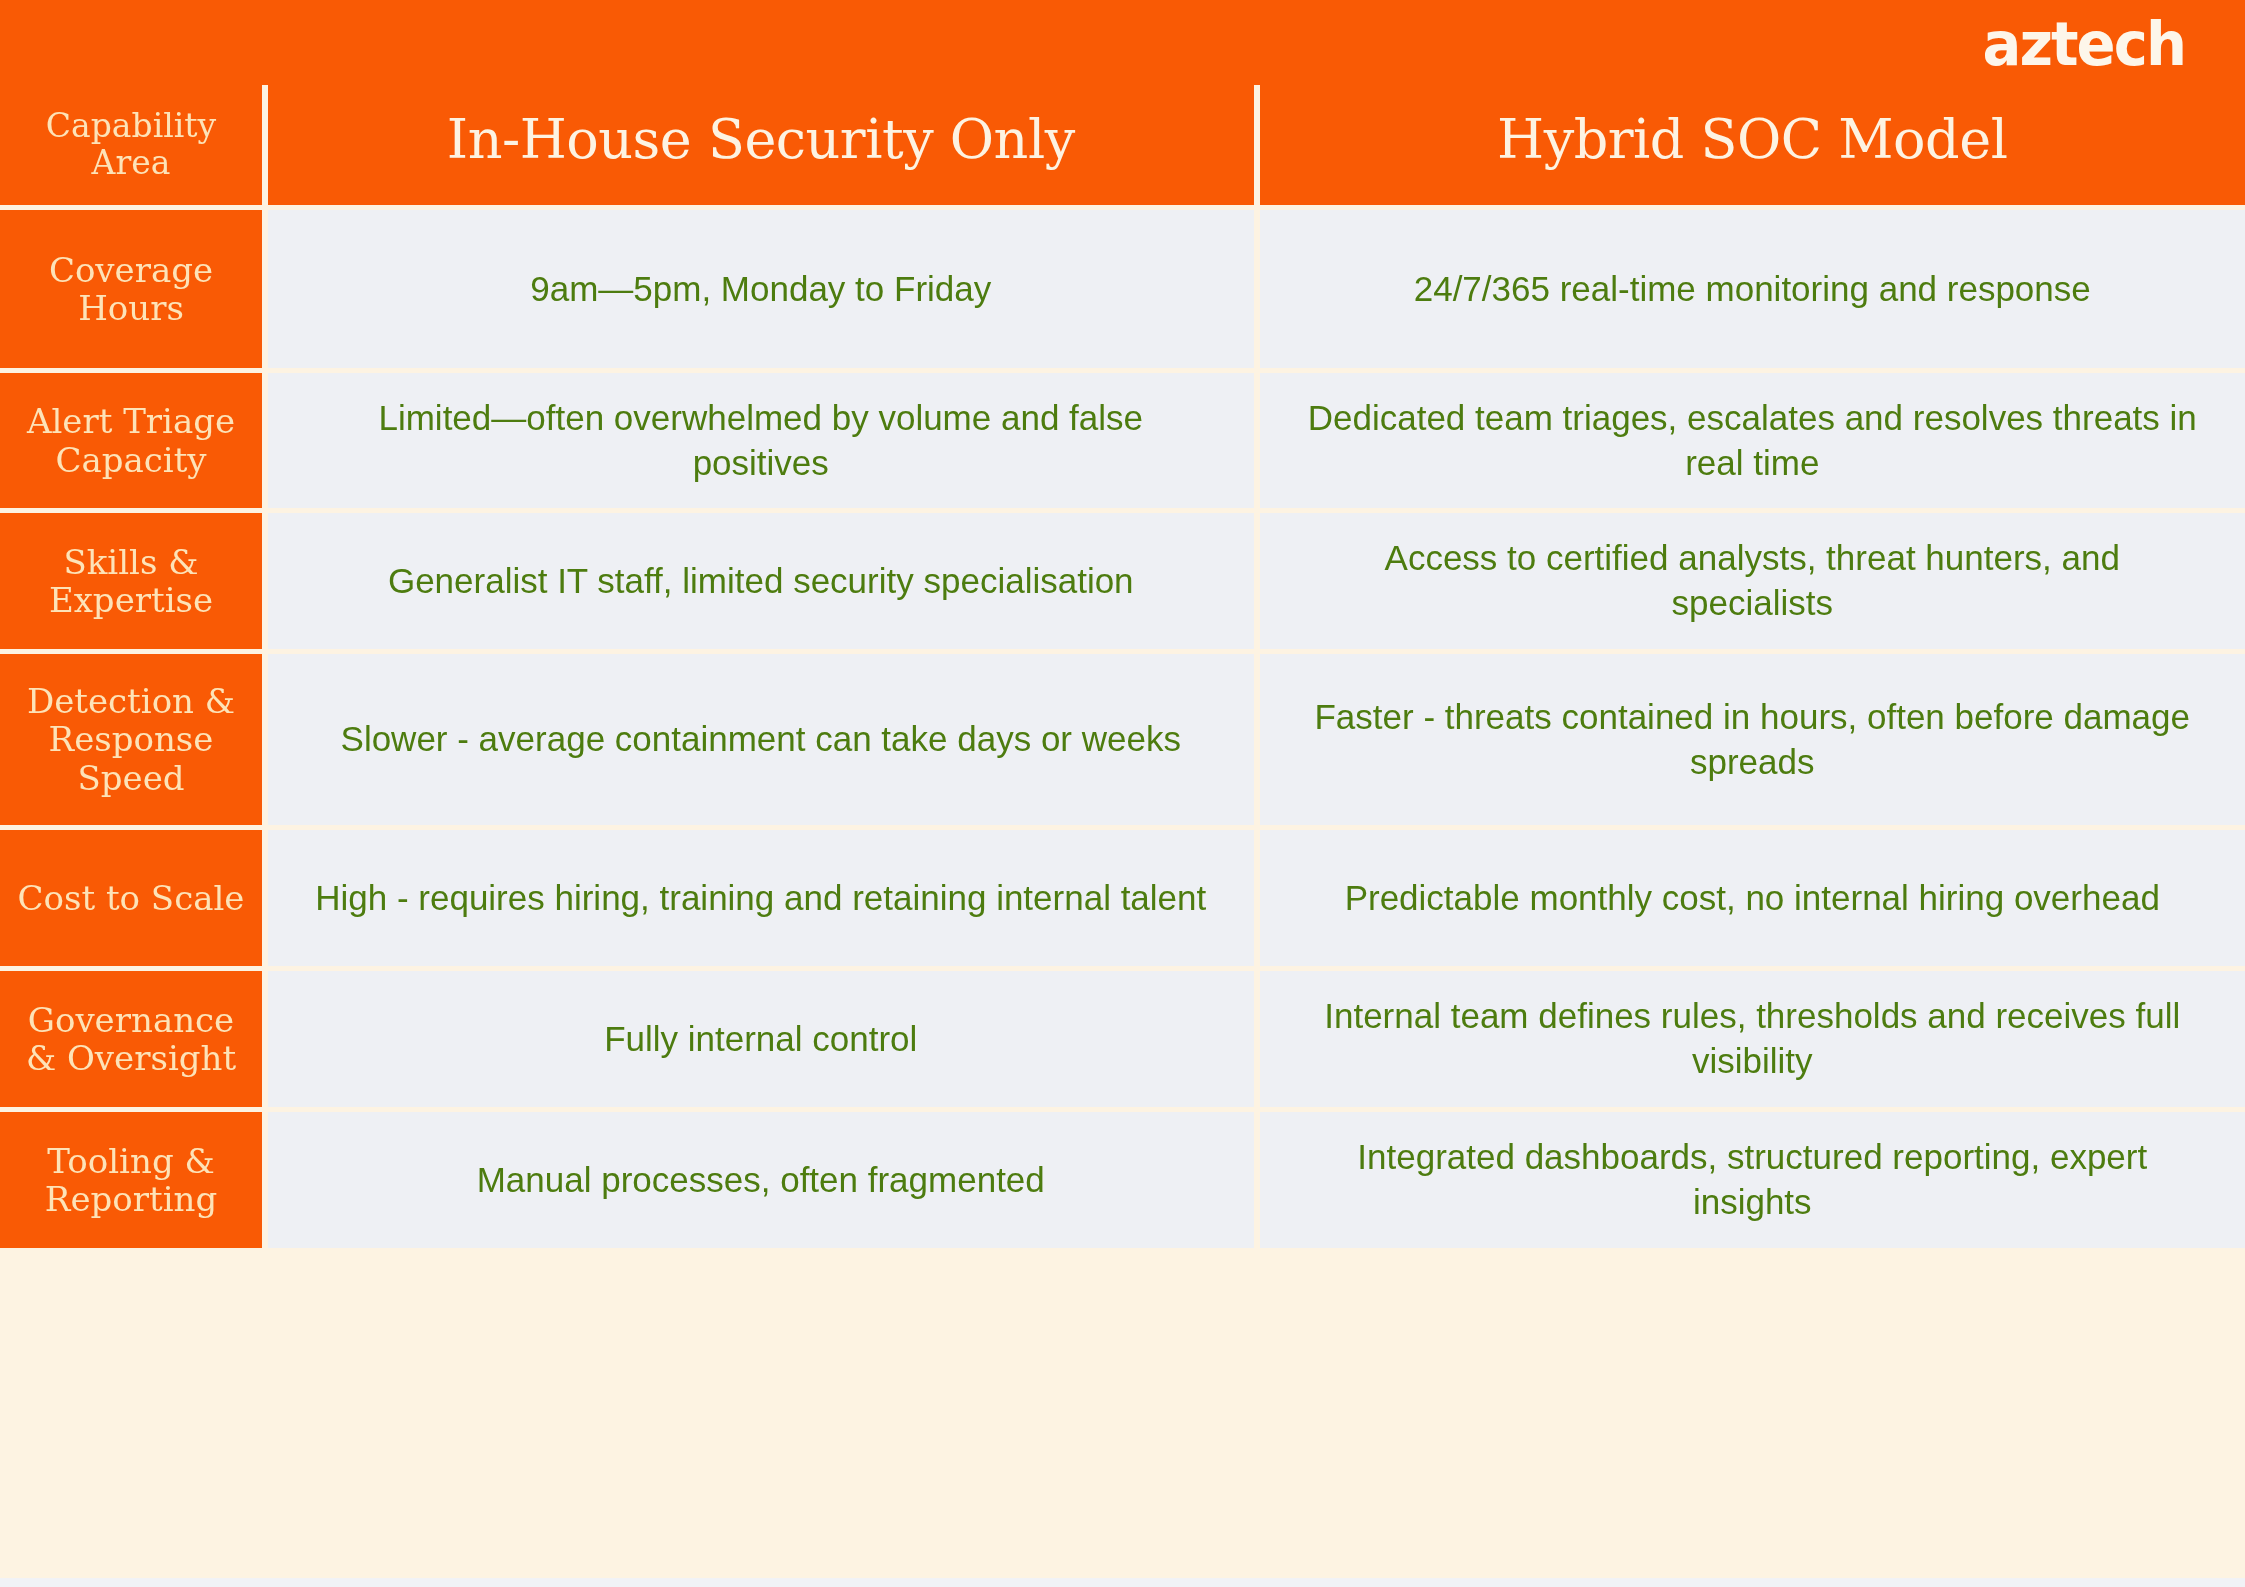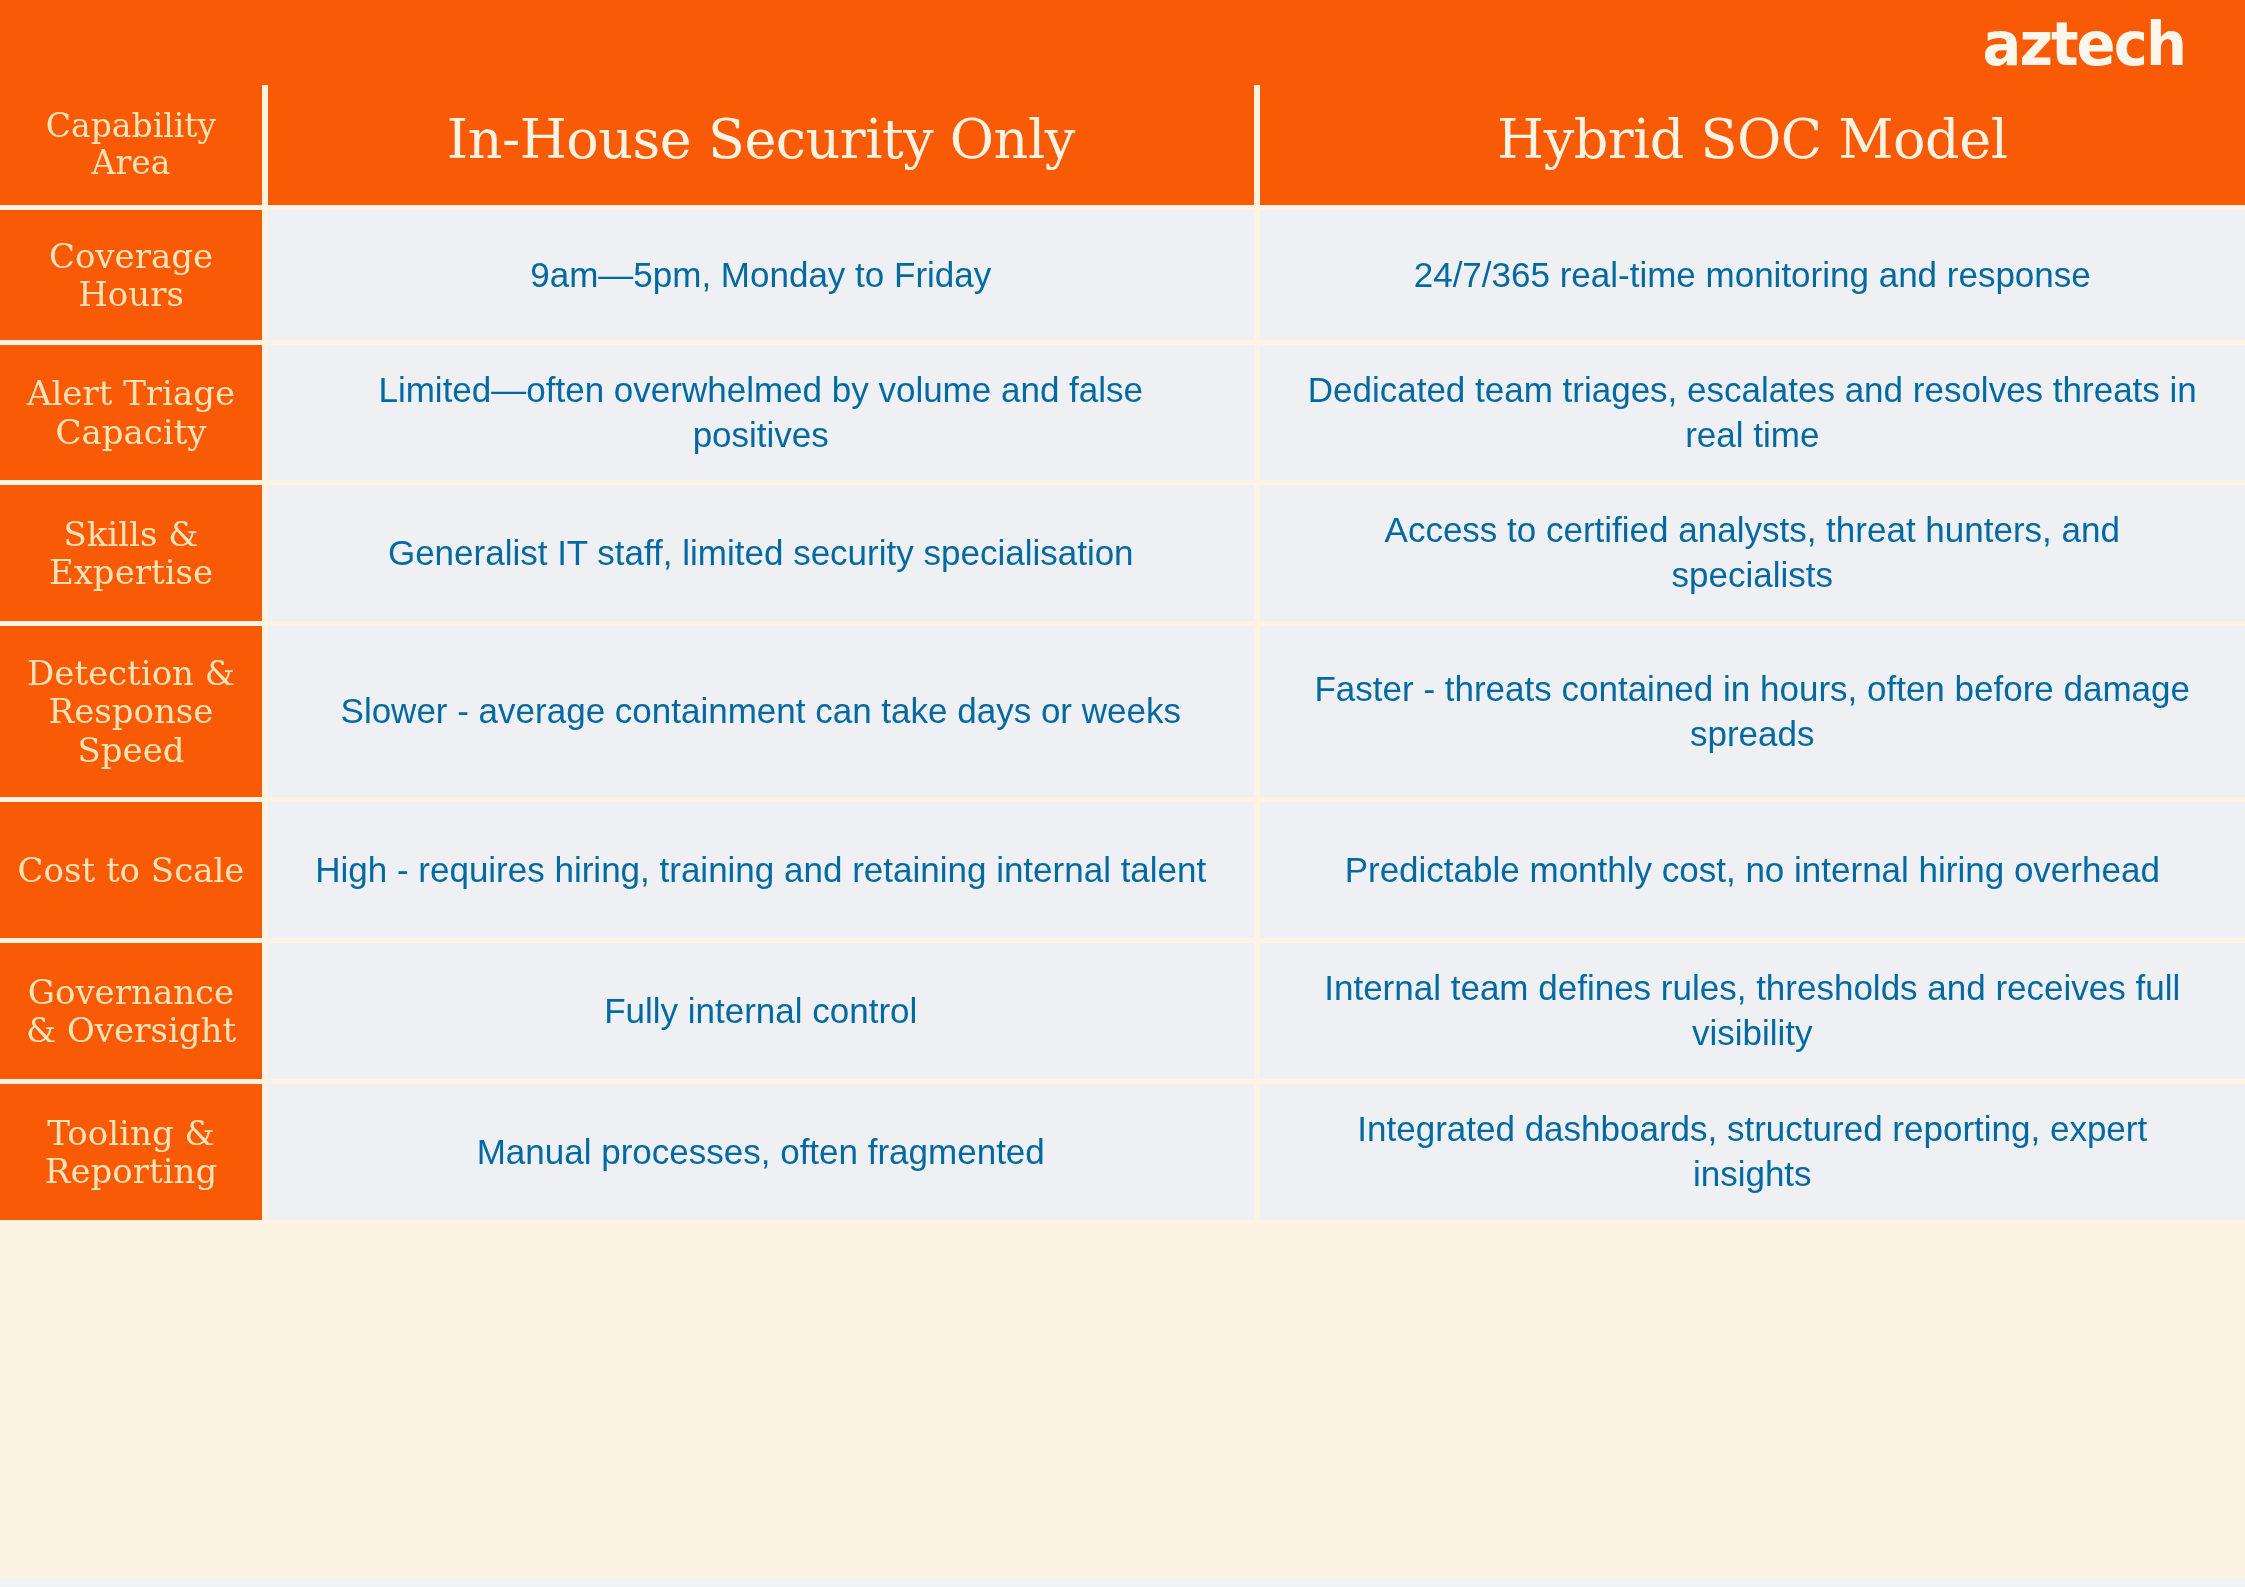--- a/index.html
+++ b/index.html
@@ -86,21 +86,21 @@
     margin-right: 6px;
   }
 
   .cell-label.header-label {
     font-size: 33px;
   }
 
   .cell-data {
     flex: 1 1 0;
     background: #eef0f4;
-    color: #0369a1;
+    color: #4d7c0f;
     font-family: "Liberation Sans", sans-serif;
     font-size: 35px;
     line-height: 1.28;
     text-align: center;
     display: flex;
     align-items: center;
     justify-content: center;
     padding: 10px 40px;
     box-sizing: border-box;
   }
@@ -113,21 +113,21 @@
     color: #fdf3e2;
     font-family: "DejaVu Serif", serif;
     font-size: 54px;
     letter-spacing: -0.5px;
     padding-top: 0;
     padding-bottom: 10px;
   }
 
   
   .row-header { height: 120px; }
-  .row-h1 { height: 130px; }
+  .row-h1 { height: 158px; }
   .row-h2 { height: 135px; border-radius: 7px; }
   .row-h3 { height: 136px; justify-content: flex-end; }
   .row-h4 { height: 171px; }
   .row-h5 { height: 136px; }
   .row-h6 { height: 136px; }
   .row-h7 { height: 136px; }
 </style>
 </head>
 <body>
 

